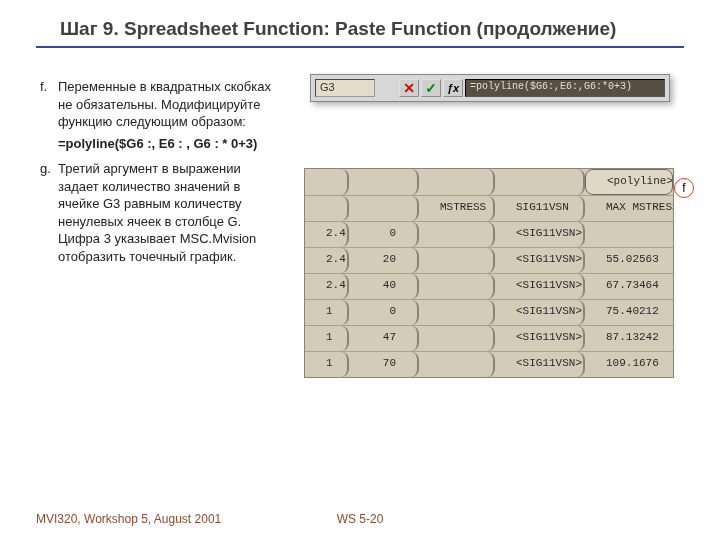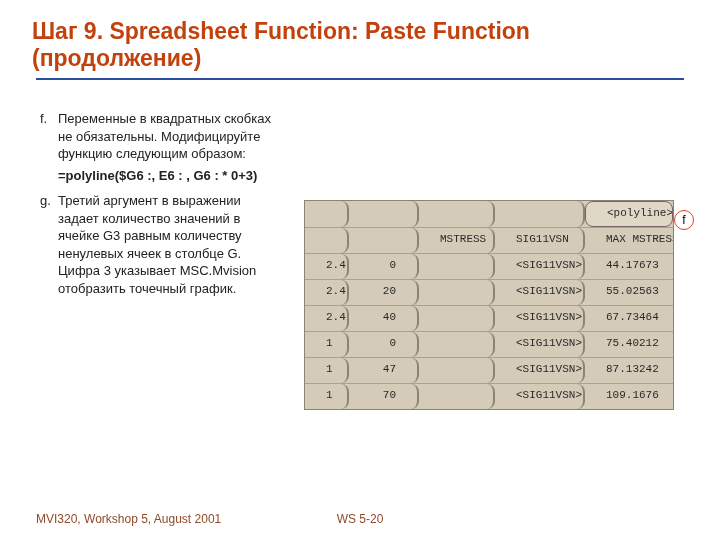--- a/index.html
+++ b/index.html
@@ -6,24 +6,24 @@
   body {
     margin: 0;
     width: 720px;
     height: 540px;
     background: #fff;
     font-family: Arial, Helvetica, sans-serif;
     position: relative;
     overflow: hidden;
   }
   .title {
-    color: #c2410c;
-    font-size: 23px;
+    color: #404040;
+    font-size: 19px;
     font-weight: bold;
-    padding: 18px 36px 6px 32px;
+    padding: 18px 36px 6px 60px;
   }
   .hr {
     height: 2px;
     background: #2a4da0;
     margin: 0 36px 0 36px;
   }
   .content {
     display: flex;
     padding: 30px 20px 0 40px;
   }
@@ -163,20 +163,28 @@
       </li>
       <li>
         <span class="bullet">g.</span>
         <span class="txt">Третий аргумент в выражении задает количество значений в ячейке G3 равным количеству ненулевых ячеек в столбце G. Цифра 3 указывает MSC.Mvision отобразить точечный график.</span>
       </li>
     </ol>
   </div>
 
   <div class="right">
 
+    <div class="formula-bar">
+      <div class="cell-ref">G3</div>
+      <div style="width:20px"></div>
+      <div class="fb-btn cancel">✕</div>
+      <div class="fb-btn accept">✓</div>
+      <div class="fb-btn fx">ƒx</div>
+      <div class="formula-input">=polyline($G6:,E6:,G6:*0+3)</div>
+    </div>
 
     <div class="callout">f</div>
 
     <div class="sheet">
       <div class="srow">
         <div class="scell c1"></div>
         <div class="scell c2"></div>
         <div class="scell c3"></div>
         <div class="scell c4"></div>
         <div class="scell c5 poly">&lt;polyline&gt;</div>
@@ -186,21 +194,20 @@
         <div class="scell c2"></div>
         <div class="scell c3 hdr">MSTRESS</div>
         <div class="scell c4 hdr">SIG11VSN</div>
         <div class="scell c5 hdr" style="text-align:left">MAX MSTRESS</div>
       </div>
       <div class="srow">
         <div class="scell c1">2.4</div>
         <div class="scell c2">0</div>
         <div class="scell c3"></div>
         <div class="scell c4">&lt;SIG11VSN&gt;</div>
-        <div class="scell c5">44.17673</div>
       </div>
       <div class="srow">
         <div class="scell c1">2.4</div>
         <div class="scell c2">20</div>
         <div class="scell c3"></div>
         <div class="scell c4">&lt;SIG11VSN&gt;</div>
         <div class="scell c5">55.02563</div>
       </div>
       <div class="srow">
         <div class="scell c1">2.4</div>

